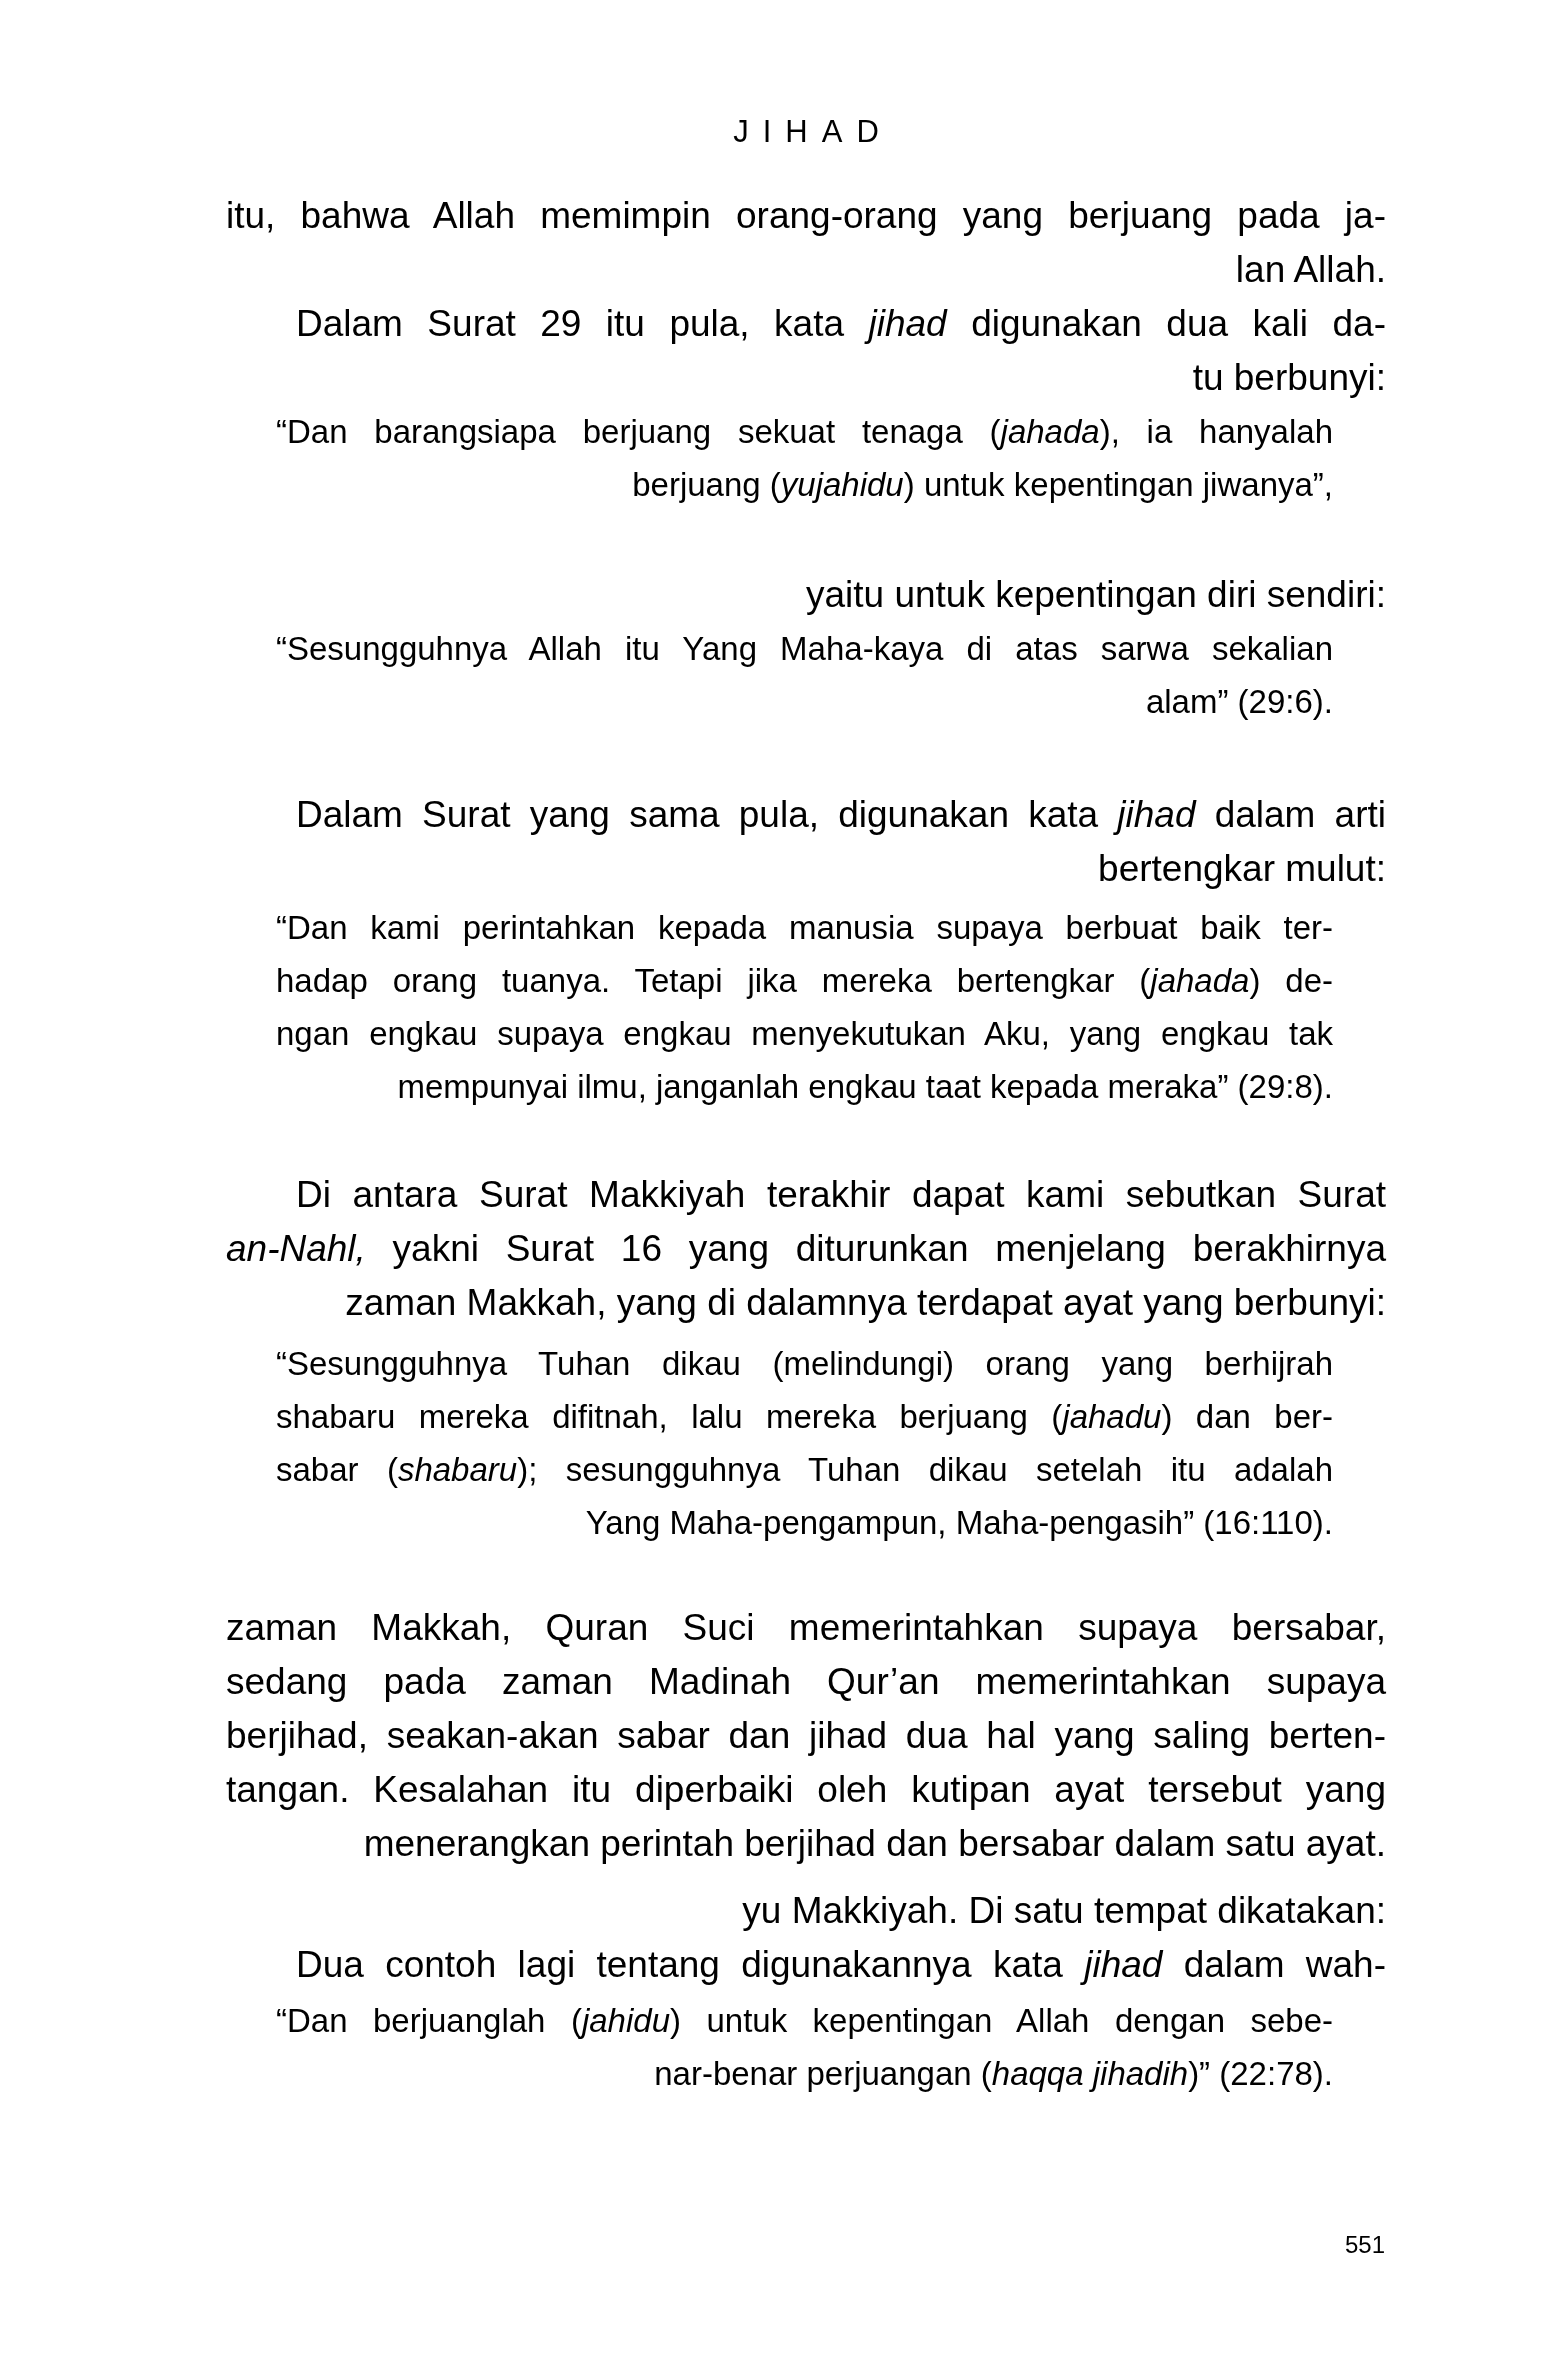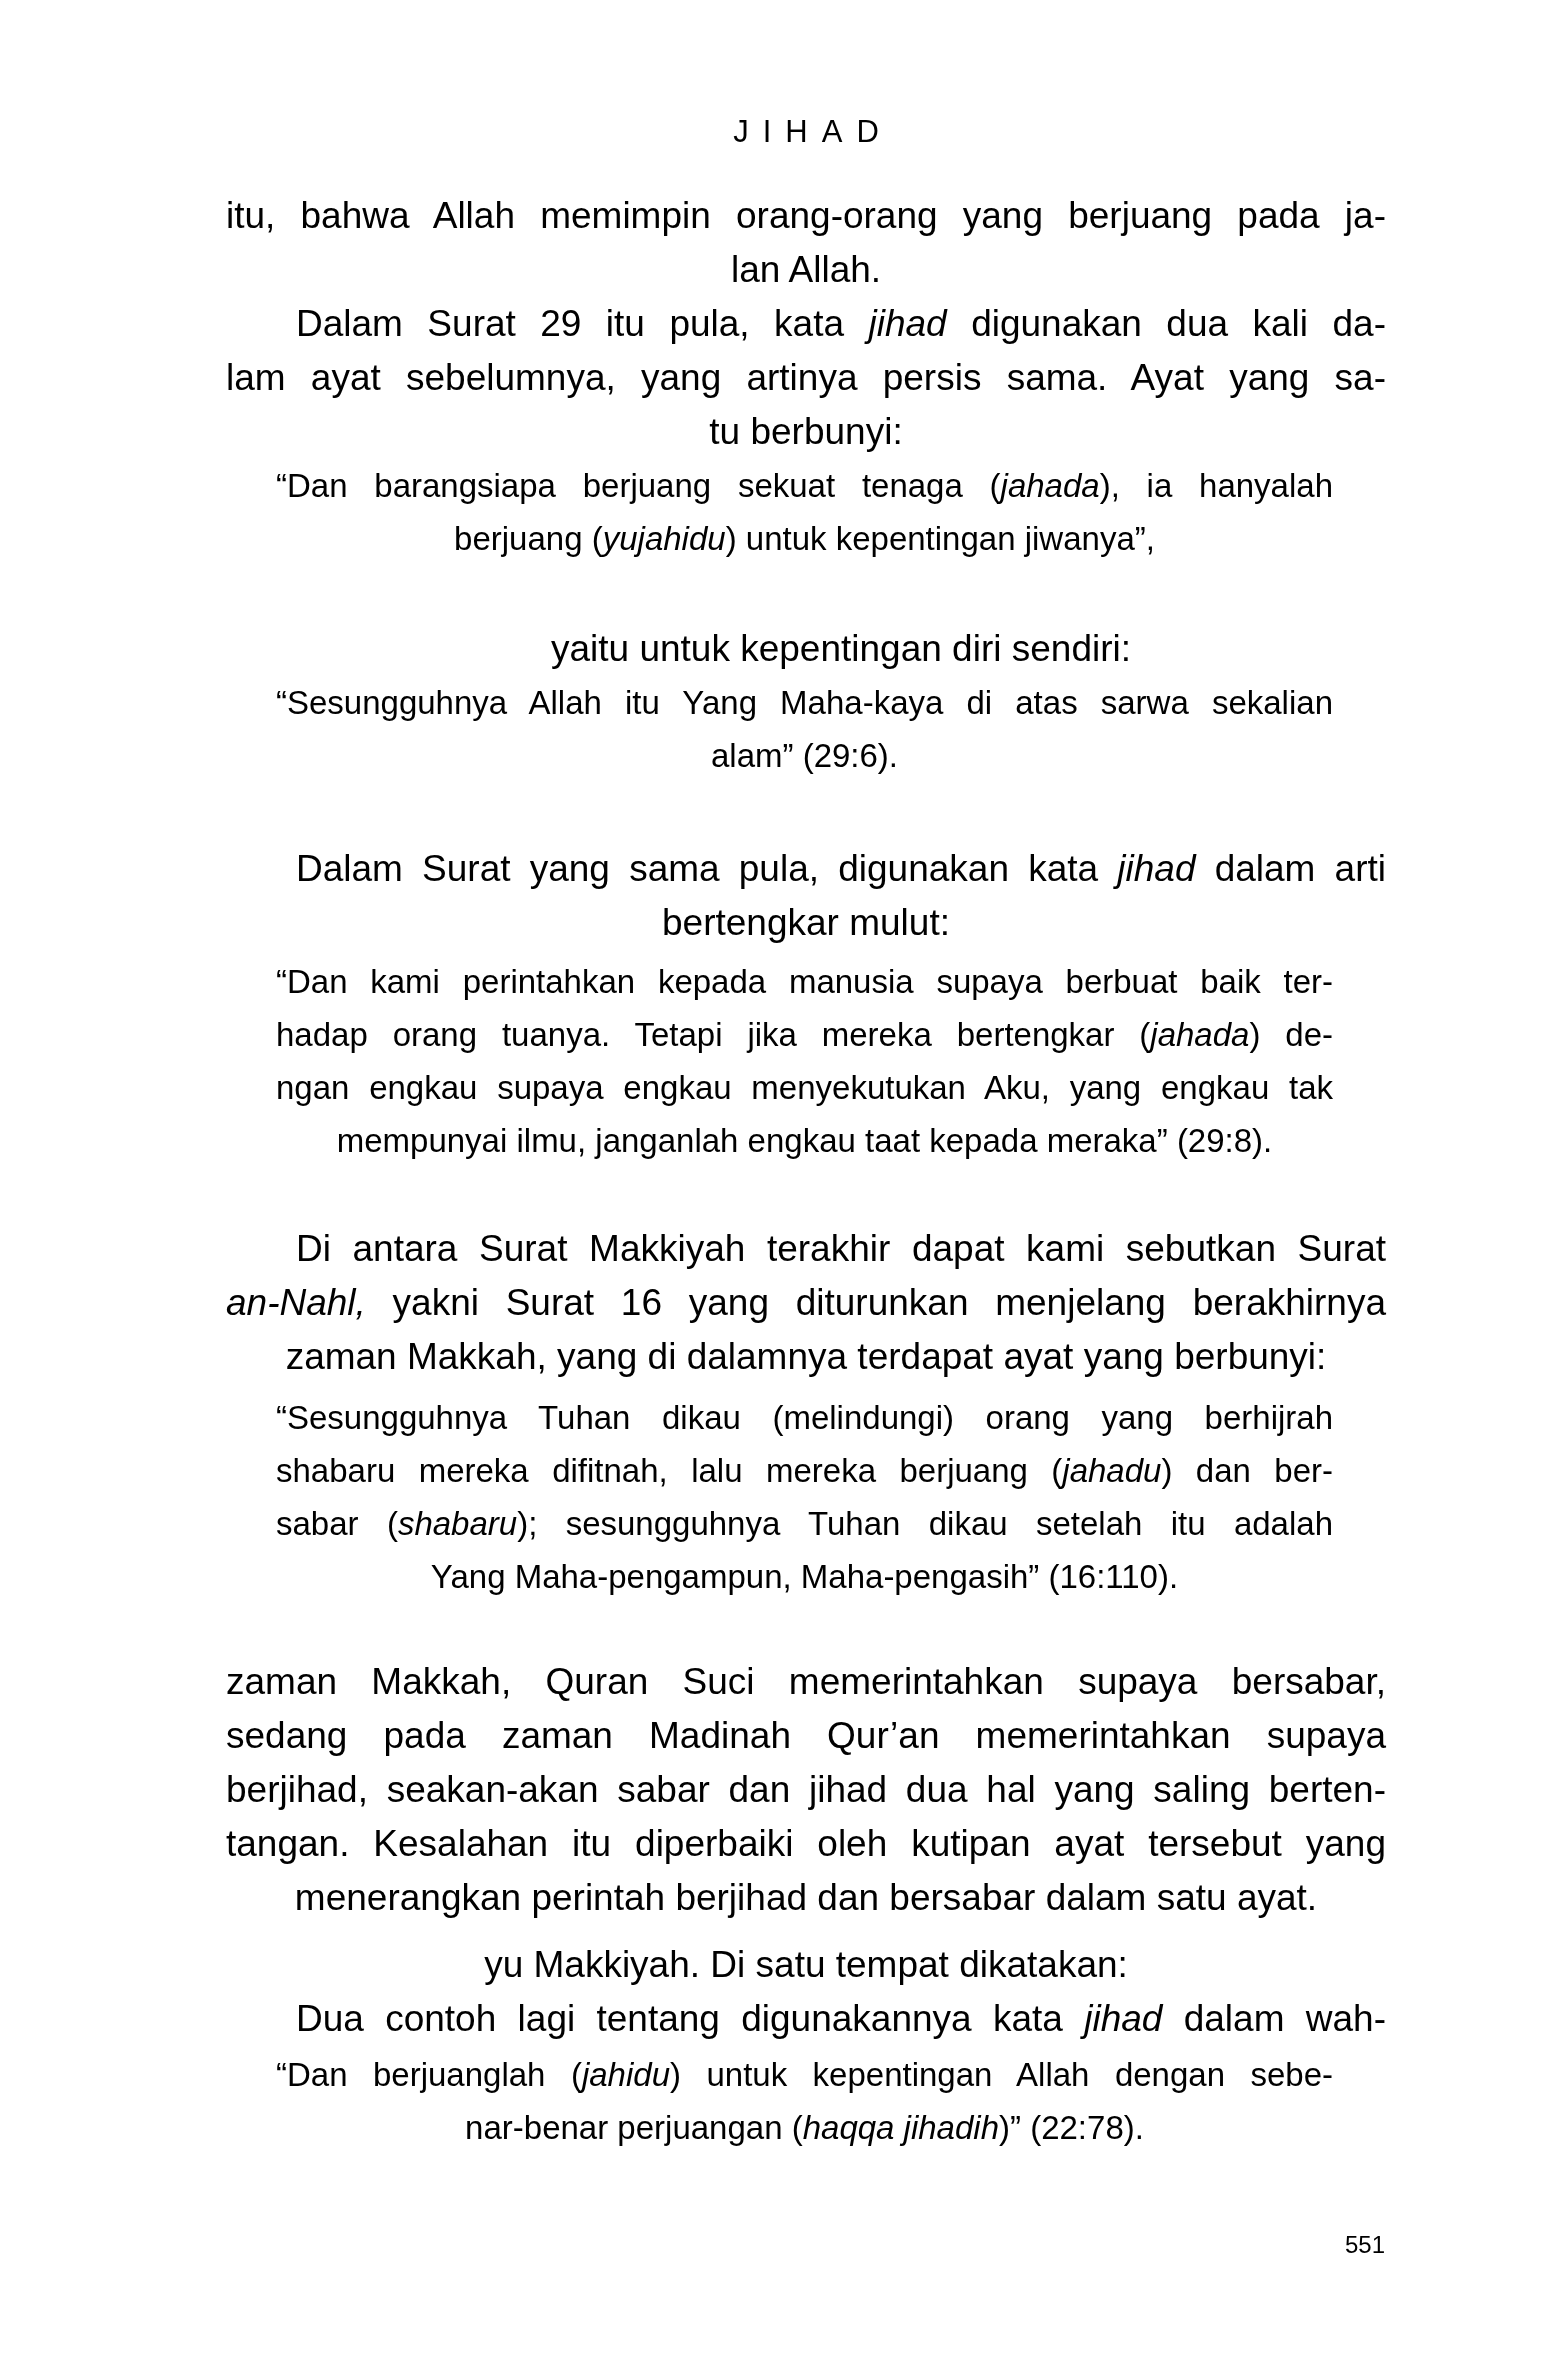--- a/index.html
+++ b/index.html
@@ -22,21 +22,21 @@
     box-sizing:border-box;
   }
   
   #content {
     position:absolute;
     top:189px; left:226px; width:1160px;
   }
   .block { position:relative; }
   .body  { font-size:37px; line-height:54px; }
   .quote { font-size:33px; line-height:53px; padding-left:50px; padding-right:53px; }
-  .line  { text-align:center; white-space:normal; }
+  .line  { text-align:right; white-space:normal; }
   .line.just {
     text-align:justify;
     text-align-last:justify;
     -moz-text-align-last:justify;
   }
   .line.first-indent { padding-left:70px; }
   em { font-style:italic; }
   
   .blk-3  { margin-top:57px; }
   .blk-5  { margin-top:60px; }
@@ -58,21 +58,20 @@
 <div class="page">
   <div class="running-header">JIHAD</div>
 
   <div id="content">
       <div class="block body blk-0">
         <div class="line just"><span>itu, bahwa Allah memimpin orang-orang yang berjuang pada ja-</span></div>
         <div class="line"><span>lan Allah.</span></div>
       </div>
       <div class="block body blk-1">
         <div class="line just first-indent"><span>Dalam Surat 29 itu pula, kata </span><em>jihad</em><span> digunakan dua kali da-</span></div>
-        <div class="line just"><span>lam ayat sebelumnya, yang artinya persis sama. Ayat yang sa-</span></div>
         <div class="line"><span>tu berbunyi:</span></div>
       </div>
       <div class="block quote blk-2">
         <div class="line just"><span>“Dan barangsiapa berjuang sekuat tenaga (</span><em>jahada</em><span>), ia hanyalah</span></div>
         <div class="line"><span>berjuang (</span><em>yujahidu</em><span>) untuk kepentingan jiwanya”,</span></div>
       </div>
       <div class="block body blk-3">
         <div class="line first-indent"><span>yaitu untuk kepentingan diri sendiri:</span></div>
       </div>
       <div class="block quote blk-4">

